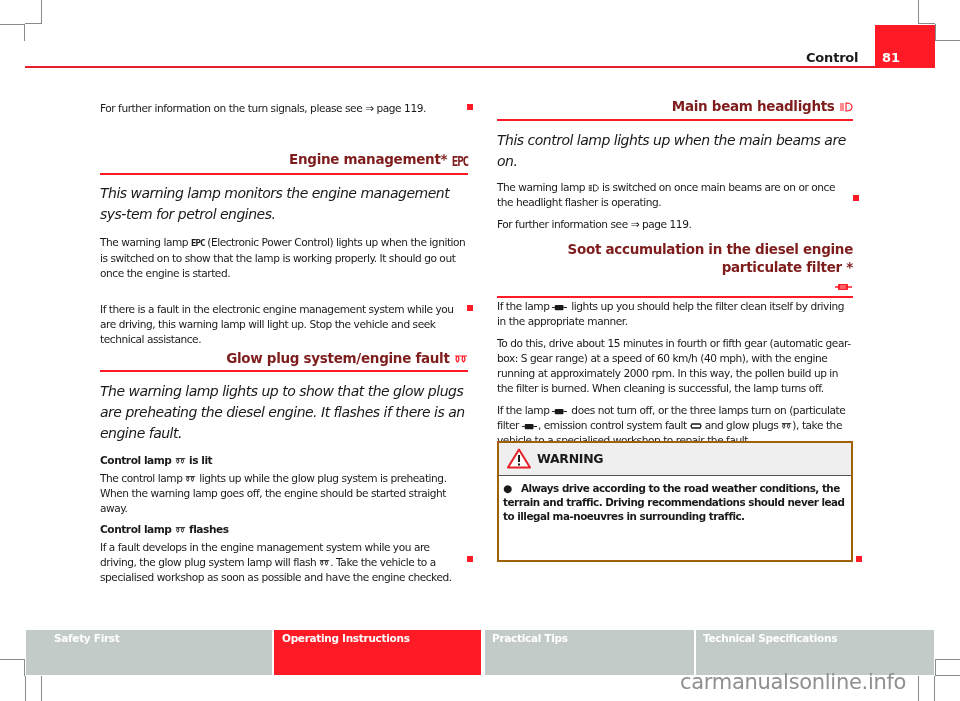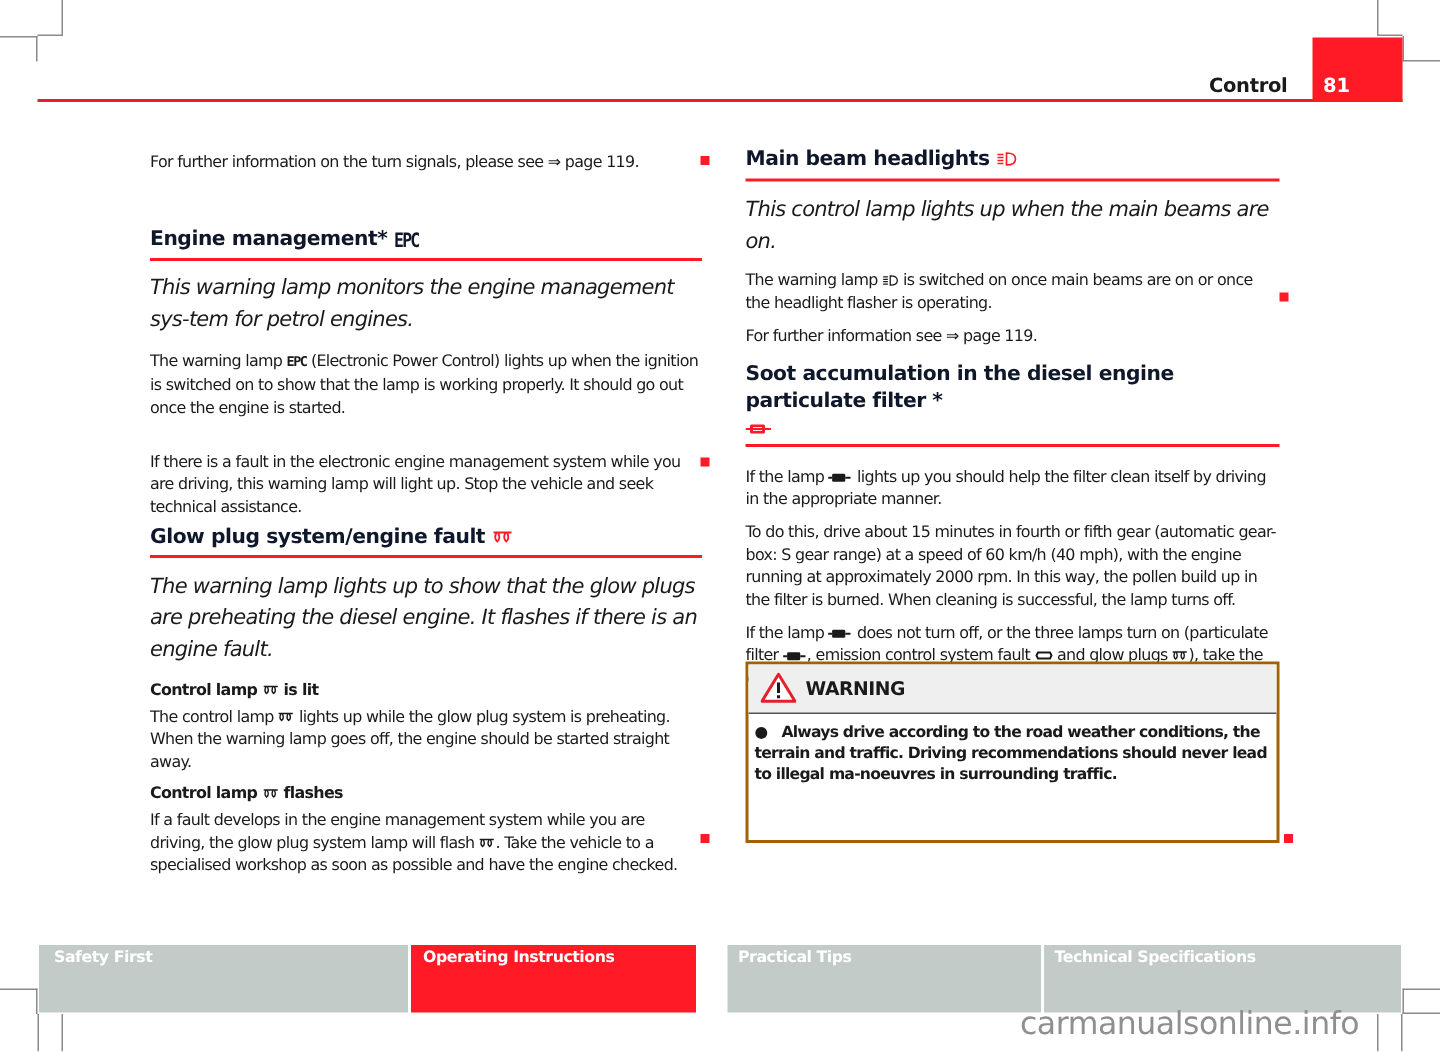--- a/index.html
+++ b/index.html
@@ -7,38 +7,38 @@
   body { position: relative; font-family: "Liberation Sans", "DejaVu Sans", sans-serif; color: #1a1a1a; }
 
   .cropmark { position: absolute; border-color: #8a8a8a; border-style: solid; border-width: 0; }
 
   .header-line { position: absolute; left: 25px; top: 66px; width: 910px; height: 2px; background: #e5202b; }
   .header-title { position: absolute; left: 806px; top: 50px; font-size: 13px; font-weight: bold; color: #1a1a1a; font-family: "DejaVu Sans", sans-serif; letter-spacing: -0.2px; }
   .page-tab { position: absolute; left: 875px; top: 25px; width: 60px; height: 43px; background: #ff1a25; }
   .page-num { position: absolute; left: 882px; top: 50px; font-size: 13px; font-weight: bold; color: #ffffff; font-family: "DejaVu Sans", sans-serif; }
 
   p.body { font-size: 10.6px; line-height: 15px; color: #1a1a1a; font-family: "DejaVu Sans", sans-serif; letter-spacing: -0.45px; }
-  .h2 { font-size: 13.5px; font-weight: bold; color: #0f172a; font-family: "DejaVu Sans", sans-serif; letter-spacing: -0.3px; line-height: 18px; }
+  .h2 { font-size: 13.5px; font-weight: bold; color: #7f1d1d; font-family: "DejaVu Sans", sans-serif; letter-spacing: -0.3px; line-height: 18px; text-align: right; }
   .h2-rule { height: 2px; background: #ff1a25; }
   .lead { font-size: 14px; font-style: italic; line-height: 21px; font-family: "DejaVu Sans", sans-serif; letter-spacing: -0.5px; color: #1a1a1a; }
   .subhead { font-size: 10.6px; font-weight: bold; font-family: "DejaVu Sans", sans-serif; letter-spacing: -0.45px; }
   .end-mark { position: absolute; width: 6px; height: 6px; background: #ff1a25; }
 
   .icon-inline { display: inline-block; vertical-align: -1px; }
 
   .abs { position: absolute; }
 
   .warning-box { position: absolute; left: 497px; top: 441px; width: 356px; height: 121px; border: 2px solid #a16207; }
   .warning-head { height: 33px; background: #efefef; border-bottom: 1px solid #555; position: relative; }
   .warning-title { position: absolute; left: 38px; top: 8px; font-size: 12.5px; font-weight: bold; font-family: "DejaVu Sans", sans-serif; letter-spacing: -0.3px; }
   .warning-item { font-size: 10.4px; font-weight: bold; line-height: 14px; font-family: "DejaVu Sans", sans-serif; letter-spacing: -0.5px; padding: 0 4px; }
 
   .footer-tab { position: absolute; top: 630px; height: 45px; background: #c3cbc9; }
   .footer-tab.active { background: #ff1a25; }
-  .footer-label { position: absolute; left: 10px; top: 2px; font-size: 10.5px; font-weight: bold; color: #ffffff; font-family: "DejaVu Sans", sans-serif; letter-spacing: -0.3px; }
+  .footer-label { position: absolute; left: 28px; top: 2px; font-size: 10.5px; font-weight: bold; color: #ffffff; font-family: "DejaVu Sans", sans-serif; letter-spacing: -0.3px; }
   .footer-tab.active .footer-label { left: 8px; }
 
   .watermark { position: absolute; left: 680px; top: 670px; font-size: 21px; color: #8f8f8f; font-family: "DejaVu Sans", sans-serif; letter-spacing: -0.3px; text-align: center; }
 </style>
 </head>
 <body>
 
 <div class="cropmark" style="left:25px;top:0;width:17px;height:24px;border-right-width:1px;border-bottom-width:1px;"></div>
 <div class="cropmark" style="left:0;top:24px;width:25px;height:17px;border-right-width:1px;border-top-width:1px;"></div>
 <div class="cropmark" style="left:918px;top:0;width:17px;height:24px;border-left-width:1px;border-bottom-width:1px;"></div>
@@ -136,21 +136,21 @@
 <div class="abs" style="left:497px;top:240px;width:356px;">
   <div class="h2">
     <span>Soot accumulation in the diesel engine particulate filter *</span><br>
     <svg class="icon-inline" width="18" height="8" viewBox="0 0 18 8">
         <rect x="3" y="1" width="10" height="6" rx="1" fill="#ff1a25"></rect>
         <path d="M0 4 H3 M13 4 H17" stroke="#ff1a25" stroke-width="1.4"></path>
         <path d="M5 3 H11 M5 5 H11" stroke="#fff" stroke-width="0.6"></path>
       </svg>
   </div>
   <div class="h2-rule" style="margin-top:2px;"></div>
-  <p class="body" style="margin-top:13px;">
+  <p class="body" style="margin-top:1px;">
     <span>If the lamp</span>
     <svg class="icon-inline" width="16" height="7" viewBox="0 0 18 8">
         <rect x="3" y="1" width="10" height="6" rx="1" fill="#1a1a1a"></rect>
         <path d="M0 4 H3 M13 4 H17" stroke="#1a1a1a" stroke-width="1.4"></path>
       </svg>
     <span>lights up you should help the filter clean itself by driving in the appropriate manner.</span>
   </p>
   <p class="body" style="margin-top:7px;">To do this, drive about 15 minutes in fourth or fifth gear (automatic gear-box: S gear range) at a speed of 60 km/h (40 mph), with the engine running at approximately 2000 rpm. In this way, the pollen build up in the filter is burned. When cleaning is successful, the lamp turns off.</p>
   <p class="body" style="margin-top:7px;">
     <span>If the lamp</span>
@@ -184,21 +184,21 @@
   </div>
   <div style="padding-top:5px;">
     <p class="warning-item"><span>●&nbsp;&nbsp;&nbsp;</span><span>Always drive according to the road weather conditions, the terrain and traffic. Driving recommendations should never lead to illegal ma-noeuvres in surrounding traffic.</span></p>
   </div>
 </div>
 <div class="end-mark" style="left:856px;top:556px;"></div>
 
 <div class="footer-tab" style="left:26px;width:246px;">
   <span class="footer-label">Safety First</span>
 </div>
-<div class="footer-tab active" style="left:274px;width:190px;">
+<div class="footer-tab active" style="left:274px;width:207px;">
   <span class="footer-label">Operating Instructions</span>
 </div>
 <div class="footer-tab" style="left:485px;width:209px;">
   <span class="footer-label" style="left:7px;">Practical Tips</span>
 </div>
 <div class="footer-tab" style="left:696px;width:238px;padding-left:12px;">
   <span class="footer-label" style="left:7px;">Technical Specifications</span>
 </div>
 
 <div class="watermark">carmanualsonline.info</div>

